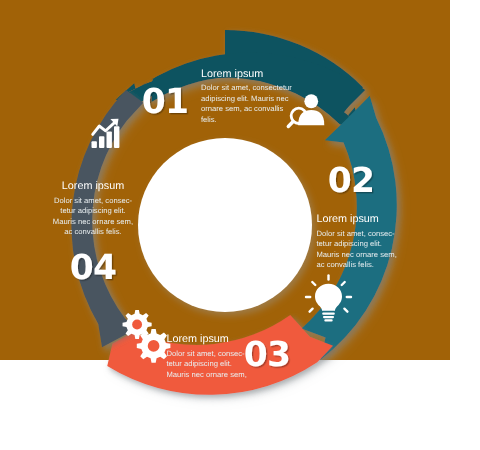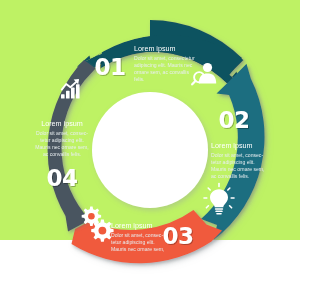--- a/index.html
+++ b/index.html
@@ -10,21 +10,21 @@
   body {
     width: 300px;
     height: 300px;
     overflow: hidden;
     font-family: "Liberation Sans", sans-serif;
   }
   #infographic {
     position: relative;
     width: 300px;
     height: 240px;
-    background: #bef264;
+    background: #a16207;
   }
   #wheel-svg {
     position: absolute;
     left: 0;
     top: 0;
     width: 300px;
     height: 300px;
     display: block;
   }
   .seg-title {

